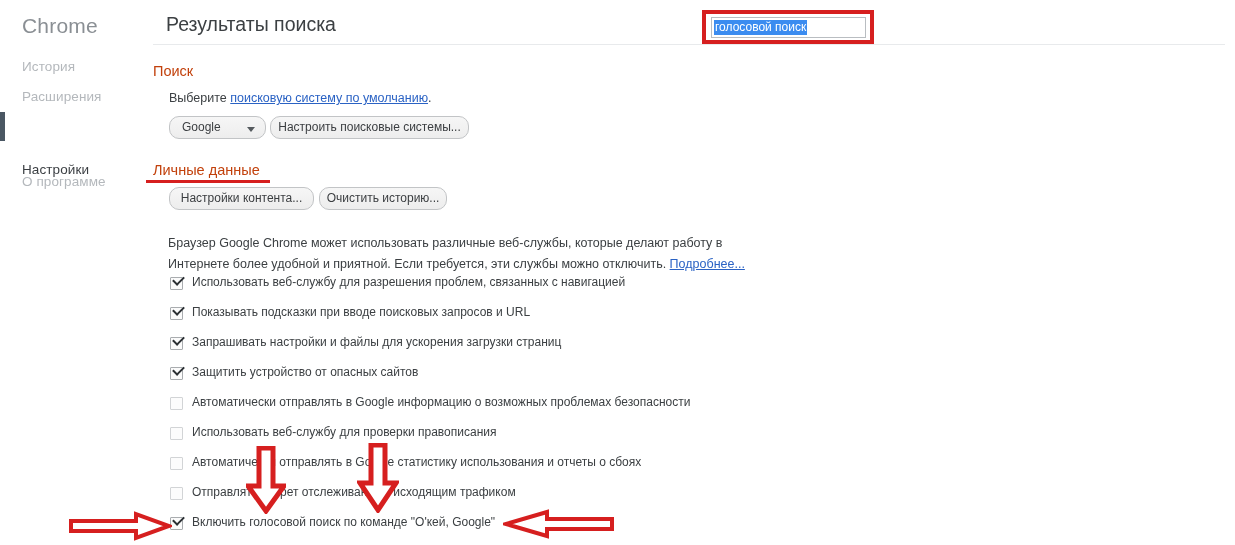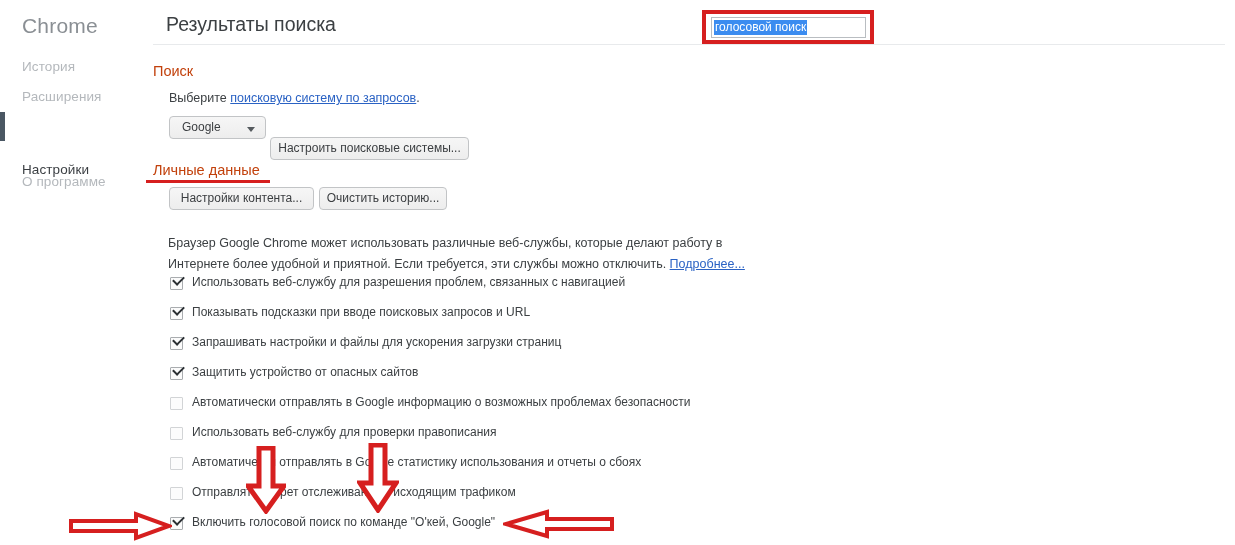--- a/index.html
+++ b/index.html
@@ -138,21 +138,21 @@
     text-decoration: underline;
     cursor: pointer;
   }
 
   .btn {
     position: absolute;
     box-sizing: border-box;
     height: 23px;
     background: linear-gradient(to bottom, #f6f6f6 0%, #ededed 100%);
     border: 1px solid #c2c4c6;
-    border-radius: 4px;
+    border-radius: 10px;
     font-family: "Liberation Sans", sans-serif;
     font-size: 12px;
     color: #3b3e41;
     line-height: 21px;
     text-align: center;
     white-space: nowrap;
     cursor: pointer;
   }
 
   #engine-select {
@@ -168,21 +168,20 @@
     top: 10px;
     width: 0; height: 0;
     border-left: 4px solid transparent;
     border-right: 4px solid transparent;
     border-top: 5px solid #555a5e;
   }
   #manage-engines-btn {
     left: 270px;
     top: 116px;
     width: 199px;
-    margin-top: 21px;
   }
 
   
   #personal-section-heading { left: 153px; top: 162px; }
   #personal-heading-underline {
     position: absolute;
     left: 146px;
     top: 180px;
     width: 124px;
     height: 3px;
@@ -286,21 +285,21 @@
 <div id="page-title">Результаты поиска</div>
 <div id="header-divider"></div>
 
 <input id="search-input" type="text" value="голосовой поиск" style="">
 <div id="search-selection-overlay">голосовой поиск</div>
 <div id="search-annotation-box"></div>
 
 <div class="section-heading" id="search-section-heading">Поиск</div>
 
 <div id="default-engine-line">
-  <span>Выберите </span><a id="default-engine-link">поисковую систему по запросов</a><span>.</span>
+  <span>Выберите </span><a id="default-engine-link">поисковую систему по умолчанию</a><span>.</span>
 </div>
 
 <div class="btn" id="engine-select">
   <span>Google</span>
   <span id="engine-select-arrow"></span>
 </div>
 <div class="btn" id="manage-engines-btn">Настроить поисковые системы...</div>
 
 <div class="section-heading" id="personal-section-heading">Личные данные</div>
 <div id="personal-heading-underline"></div>

